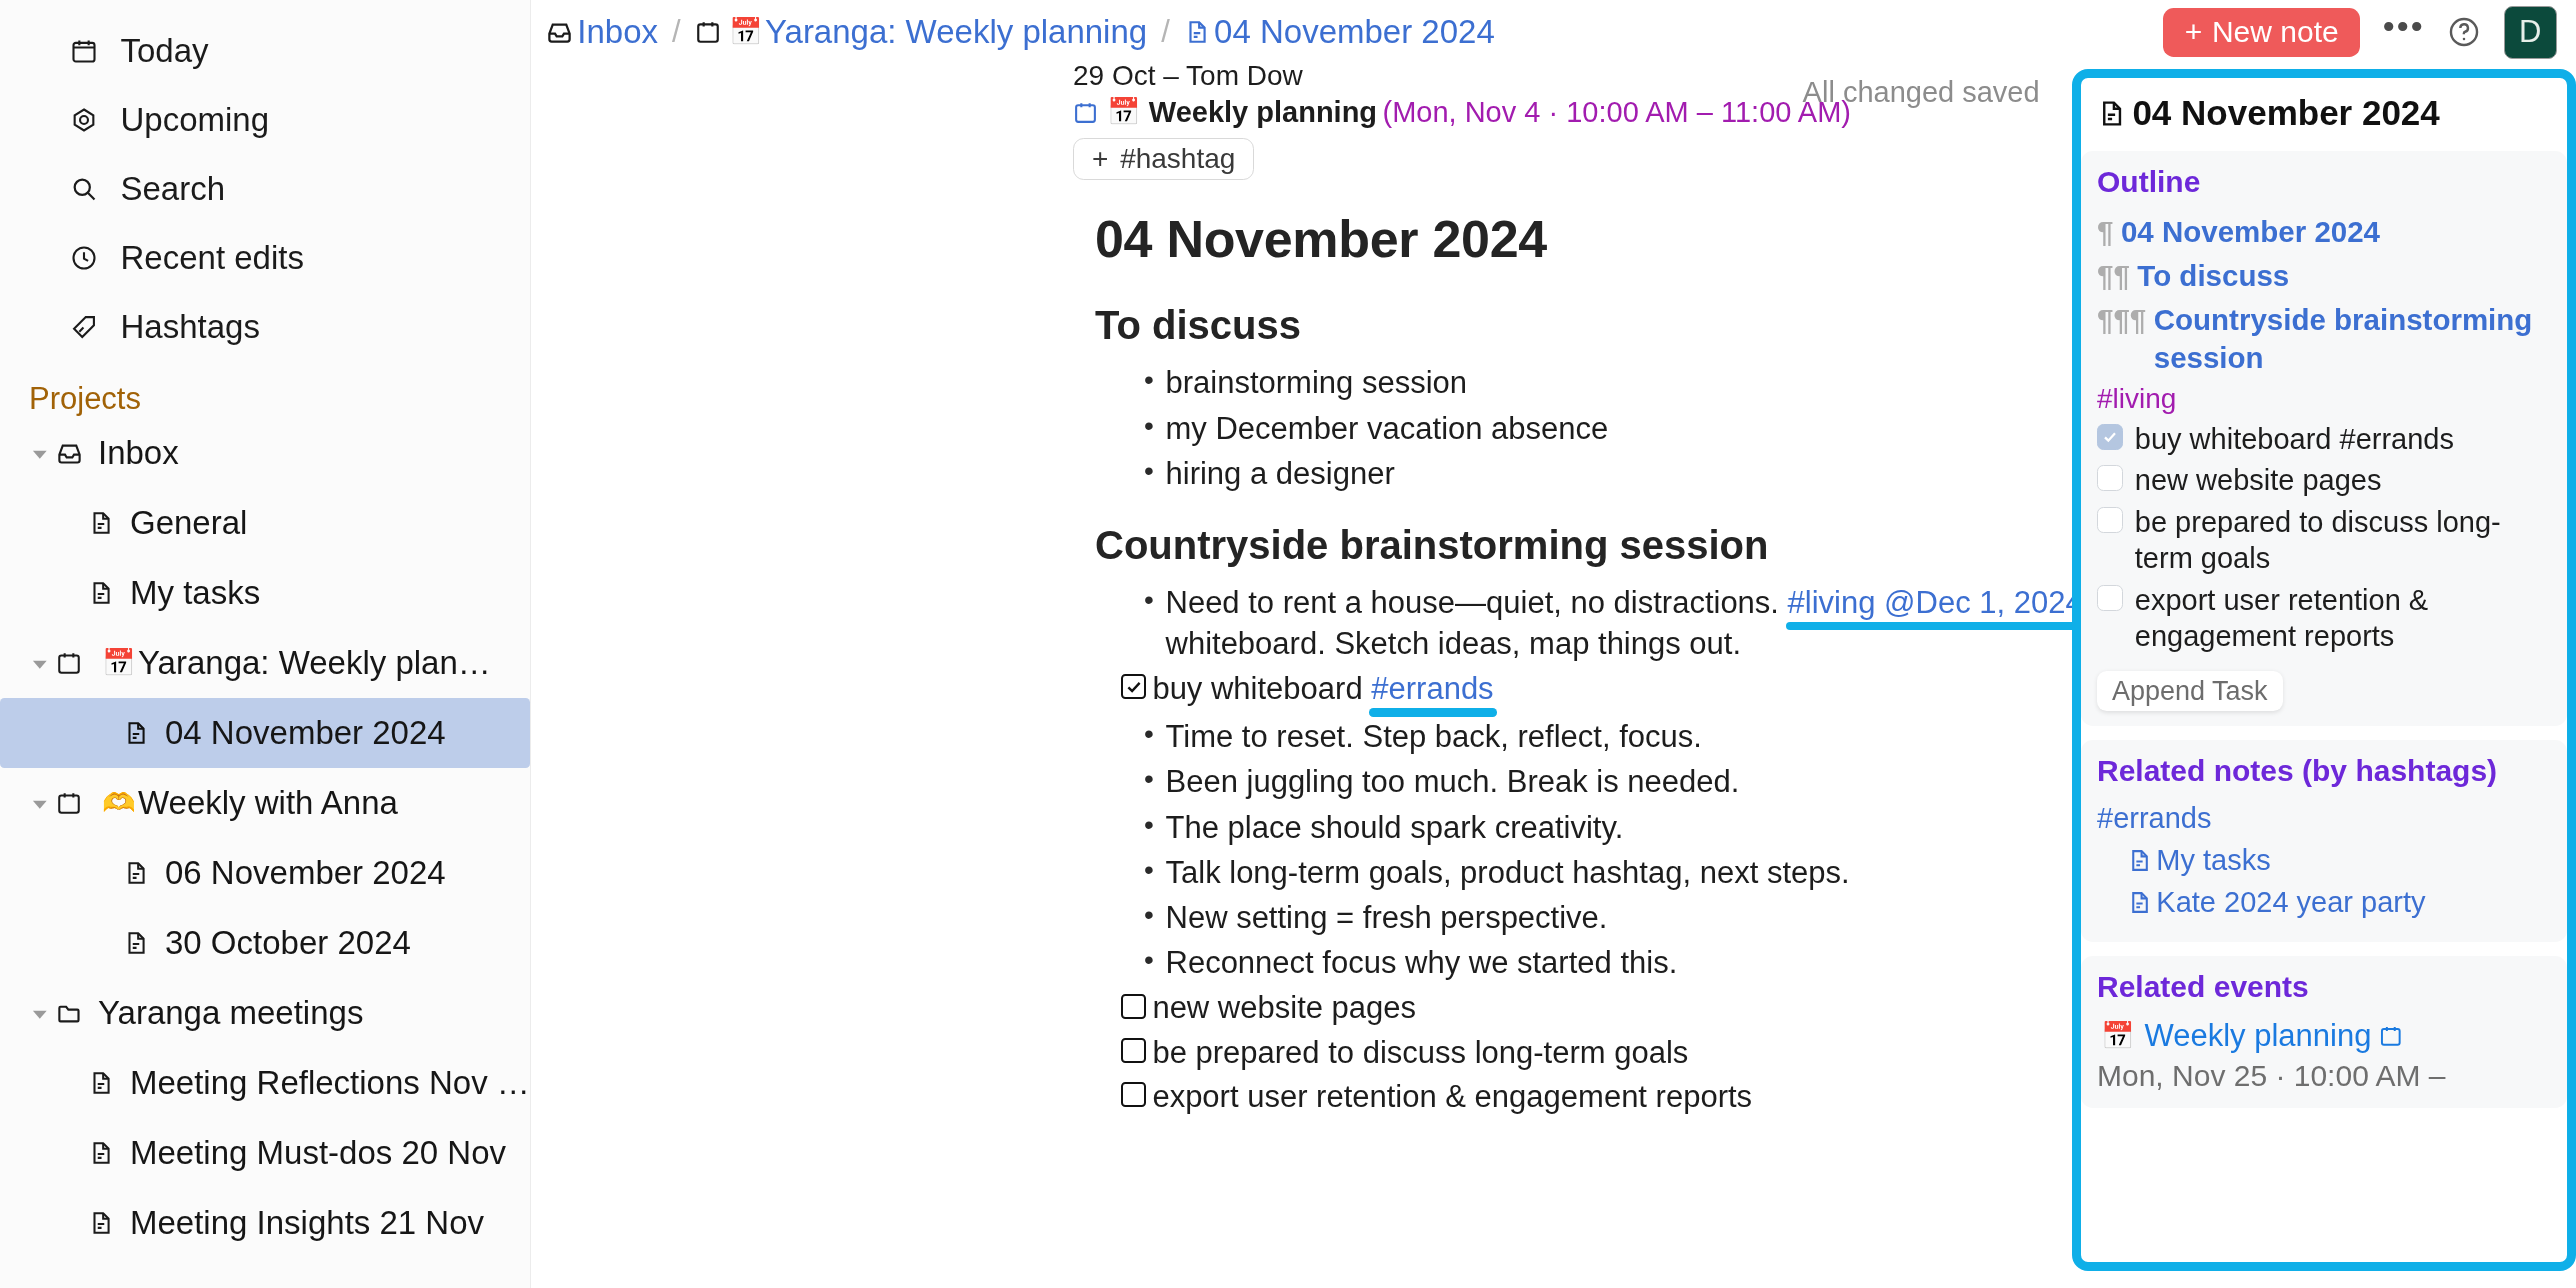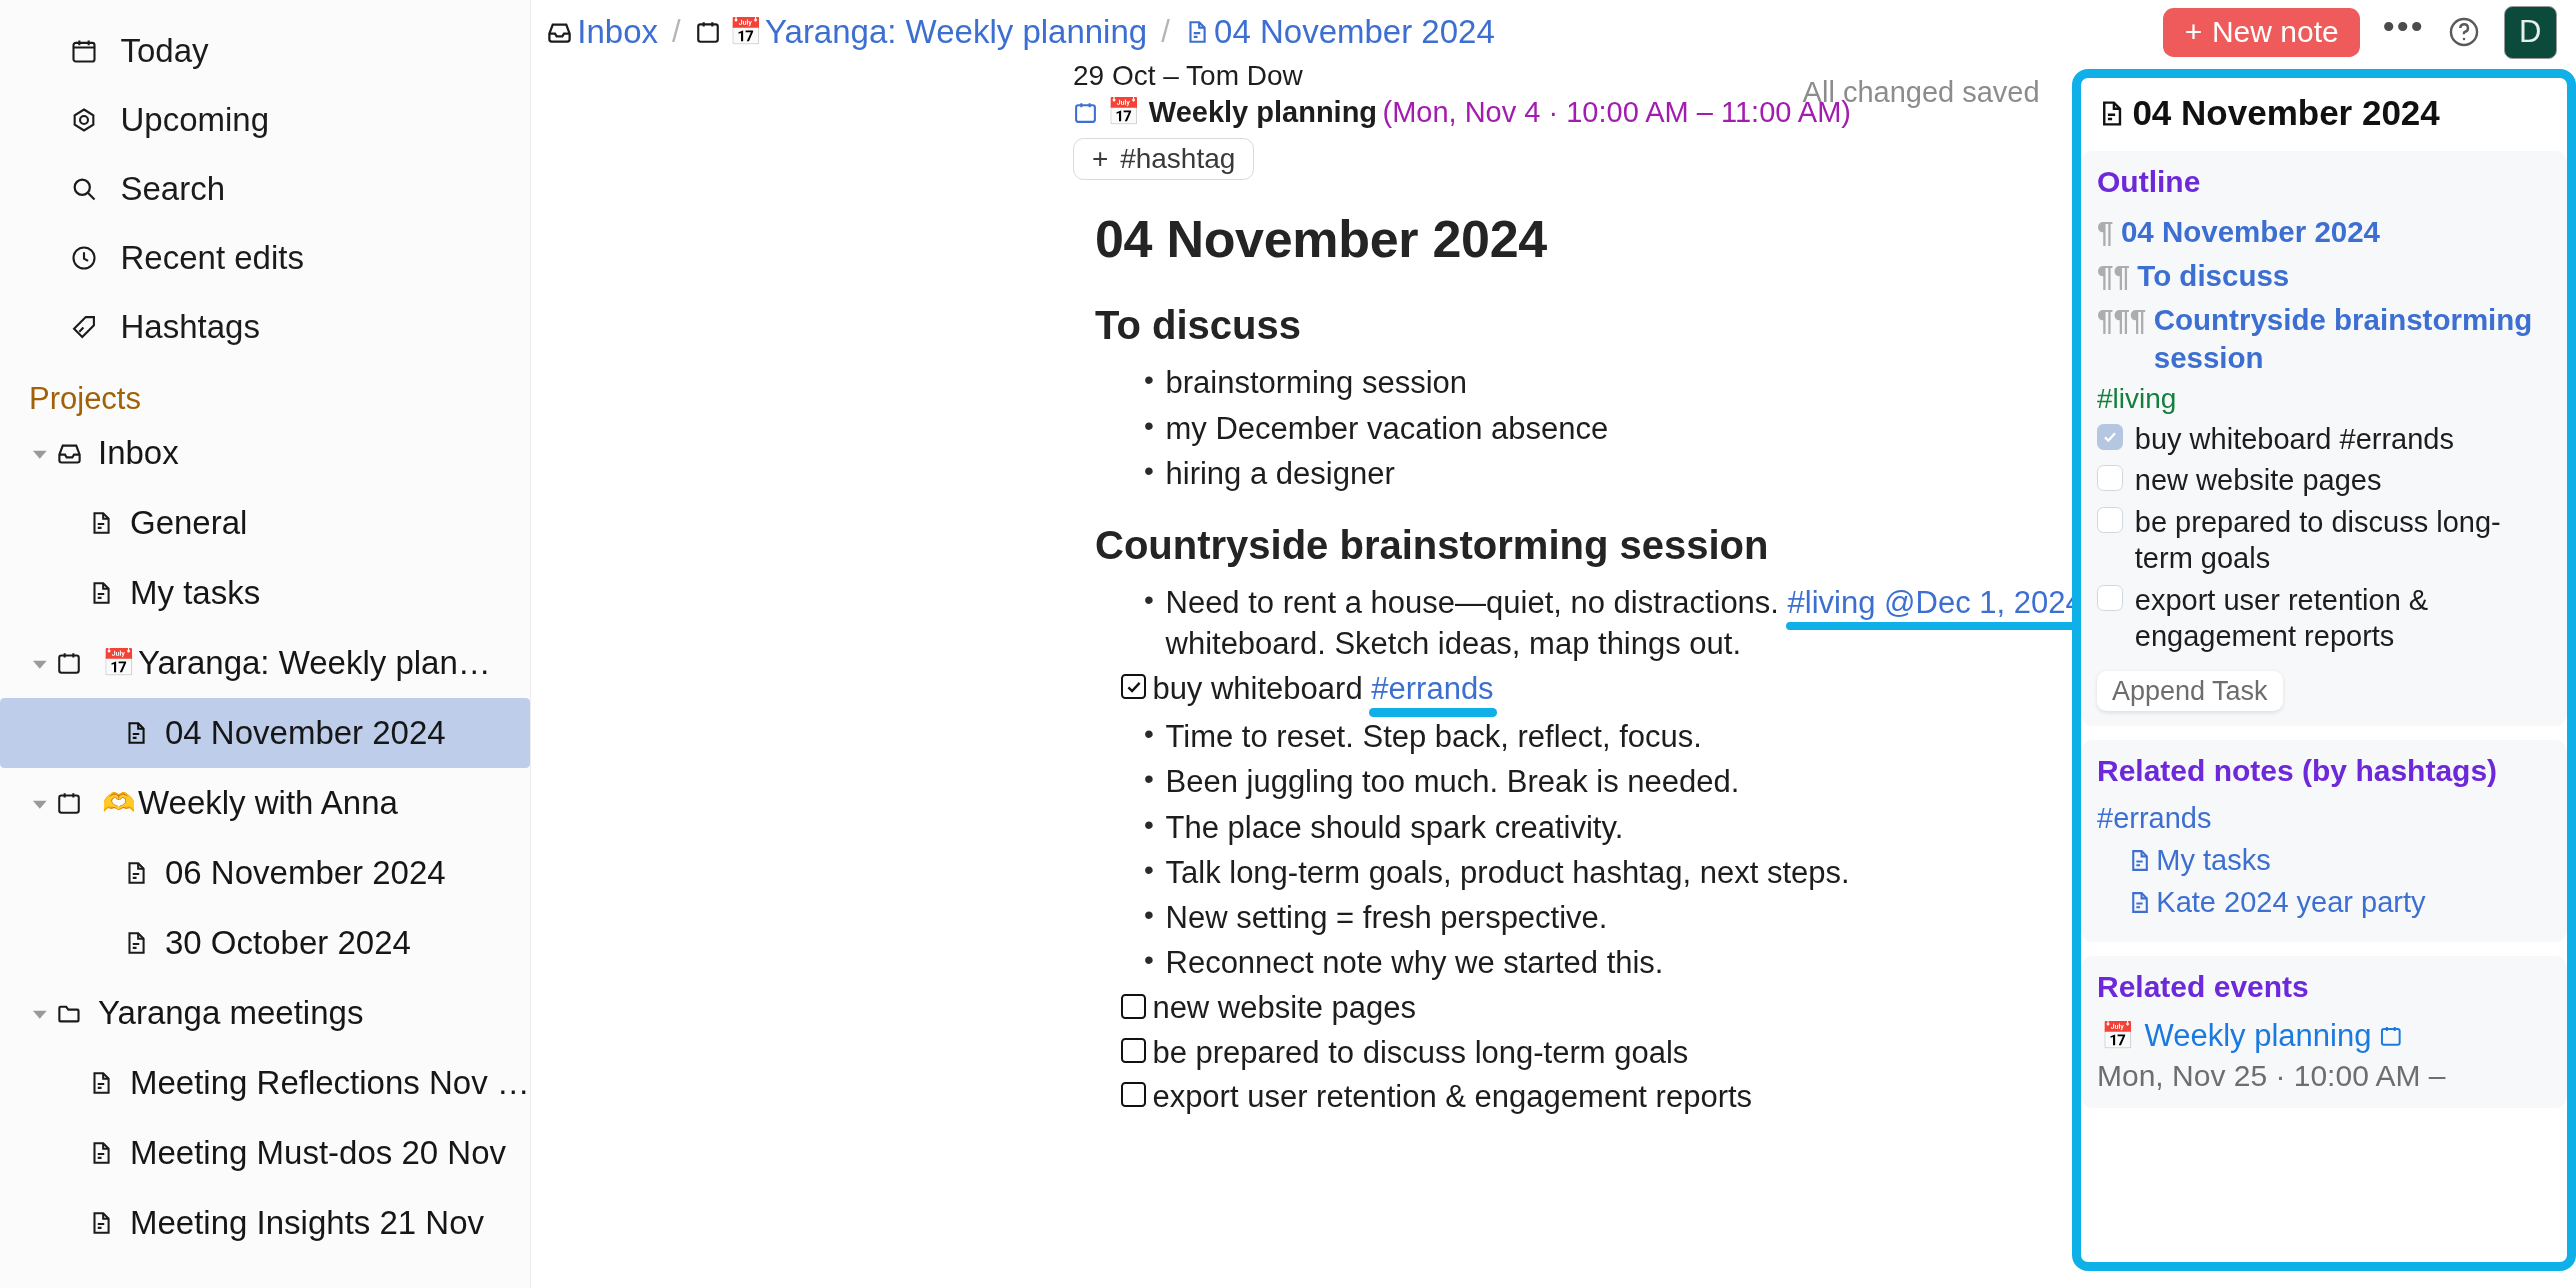--- a/index.html
+++ b/index.html
@@ -158,21 +158,21 @@
   .rp-card {
     background: #f7f8f9;
     border-radius: 11.8px;
     padding: 14px 16px 15px 16px;
     margin: 0 0 14px 0;
   }
   .rp-card h3 { font-size: 30px; font-weight: 700; color: #6d28d9; margin-bottom: 14px; }
   .ol-row { display:flex; align-items:flex-start; font-size: 29.5px; line-height: 1.28; margin-bottom: 6.4px; cursor:pointer;}
   .pilcrow { color: #adadad; margin-right: 7.5px; font-weight: 700; flex-shrink:0;}
   .ol-row .oltxt { color: #3c6fd1; font-weight: 700; }
-  .living { font-size: 28px; color: #15803d; margin: 4.3px 0 5.4px 0; }
+  .living { font-size: 28px; color: #a21caf; margin: 4.3px 0 5.4px 0; }
   .chk-row { display:flex; align-items:flex-start; gap: 11.8px; margin-bottom: 5.4px; font-size: 29px; color:#1d1d1d; line-height:1.25;}
   .chk {
     width: 26px; height: 26px; min-width:26px; border-radius: 6.4px;
     border: 1.6px solid #d3d7dc; background:#fff;
     display:flex; align-items:center; justify-content:center;
     margin-top: 3.2px; cursor:pointer;
   }
   .chk.on { background: #b4c6e0; border-color: #b4c6e0; }
   .append-btn {
     margin-top: 11.8px;
@@ -488,21 +488,21 @@
         </span>
         <span><span>buy whiteboard </span><span class="tag hl">#errands</span></span>
       </div>
 
       <ul class="blist" style="margin-top:7.5px;">
         <li>Time to reset. Step back, reflect, focus.</li>
         <li>Been juggling too much. Break is needed.</li>
         <li>The place should spark creativity.</li>
         <li>Talk long-term goals, product hashtag, next steps.</li>
         <li>New setting = fresh perspective.</li>
-        <li>Reconnect note why we started this.</li>
+        <li>Reconnect focus why we started this.</li>
       </ul>
 
       <div class="task-row">
         <span class="cbx"></span>
         <span>new website pages</span>
       </div>
       <div class="task-row">
         <span class="cbx"></span>
         <span>be prepared to discuss long-term goals</span>
       </div>

